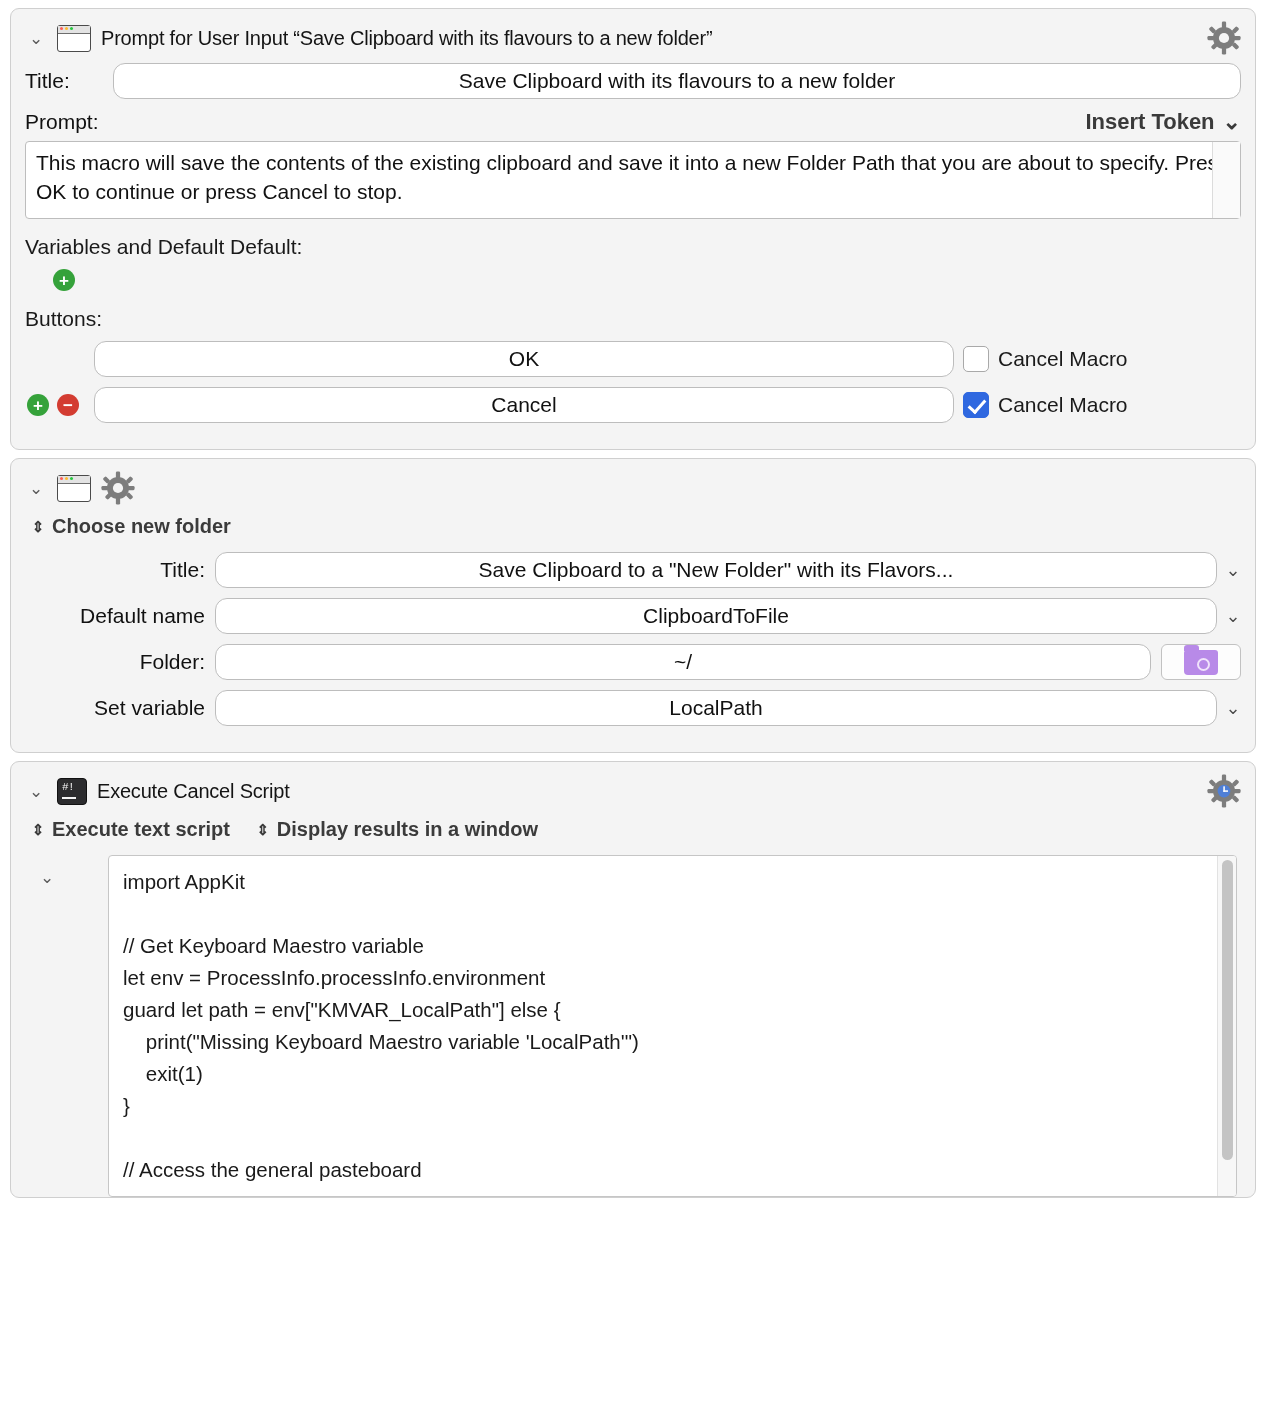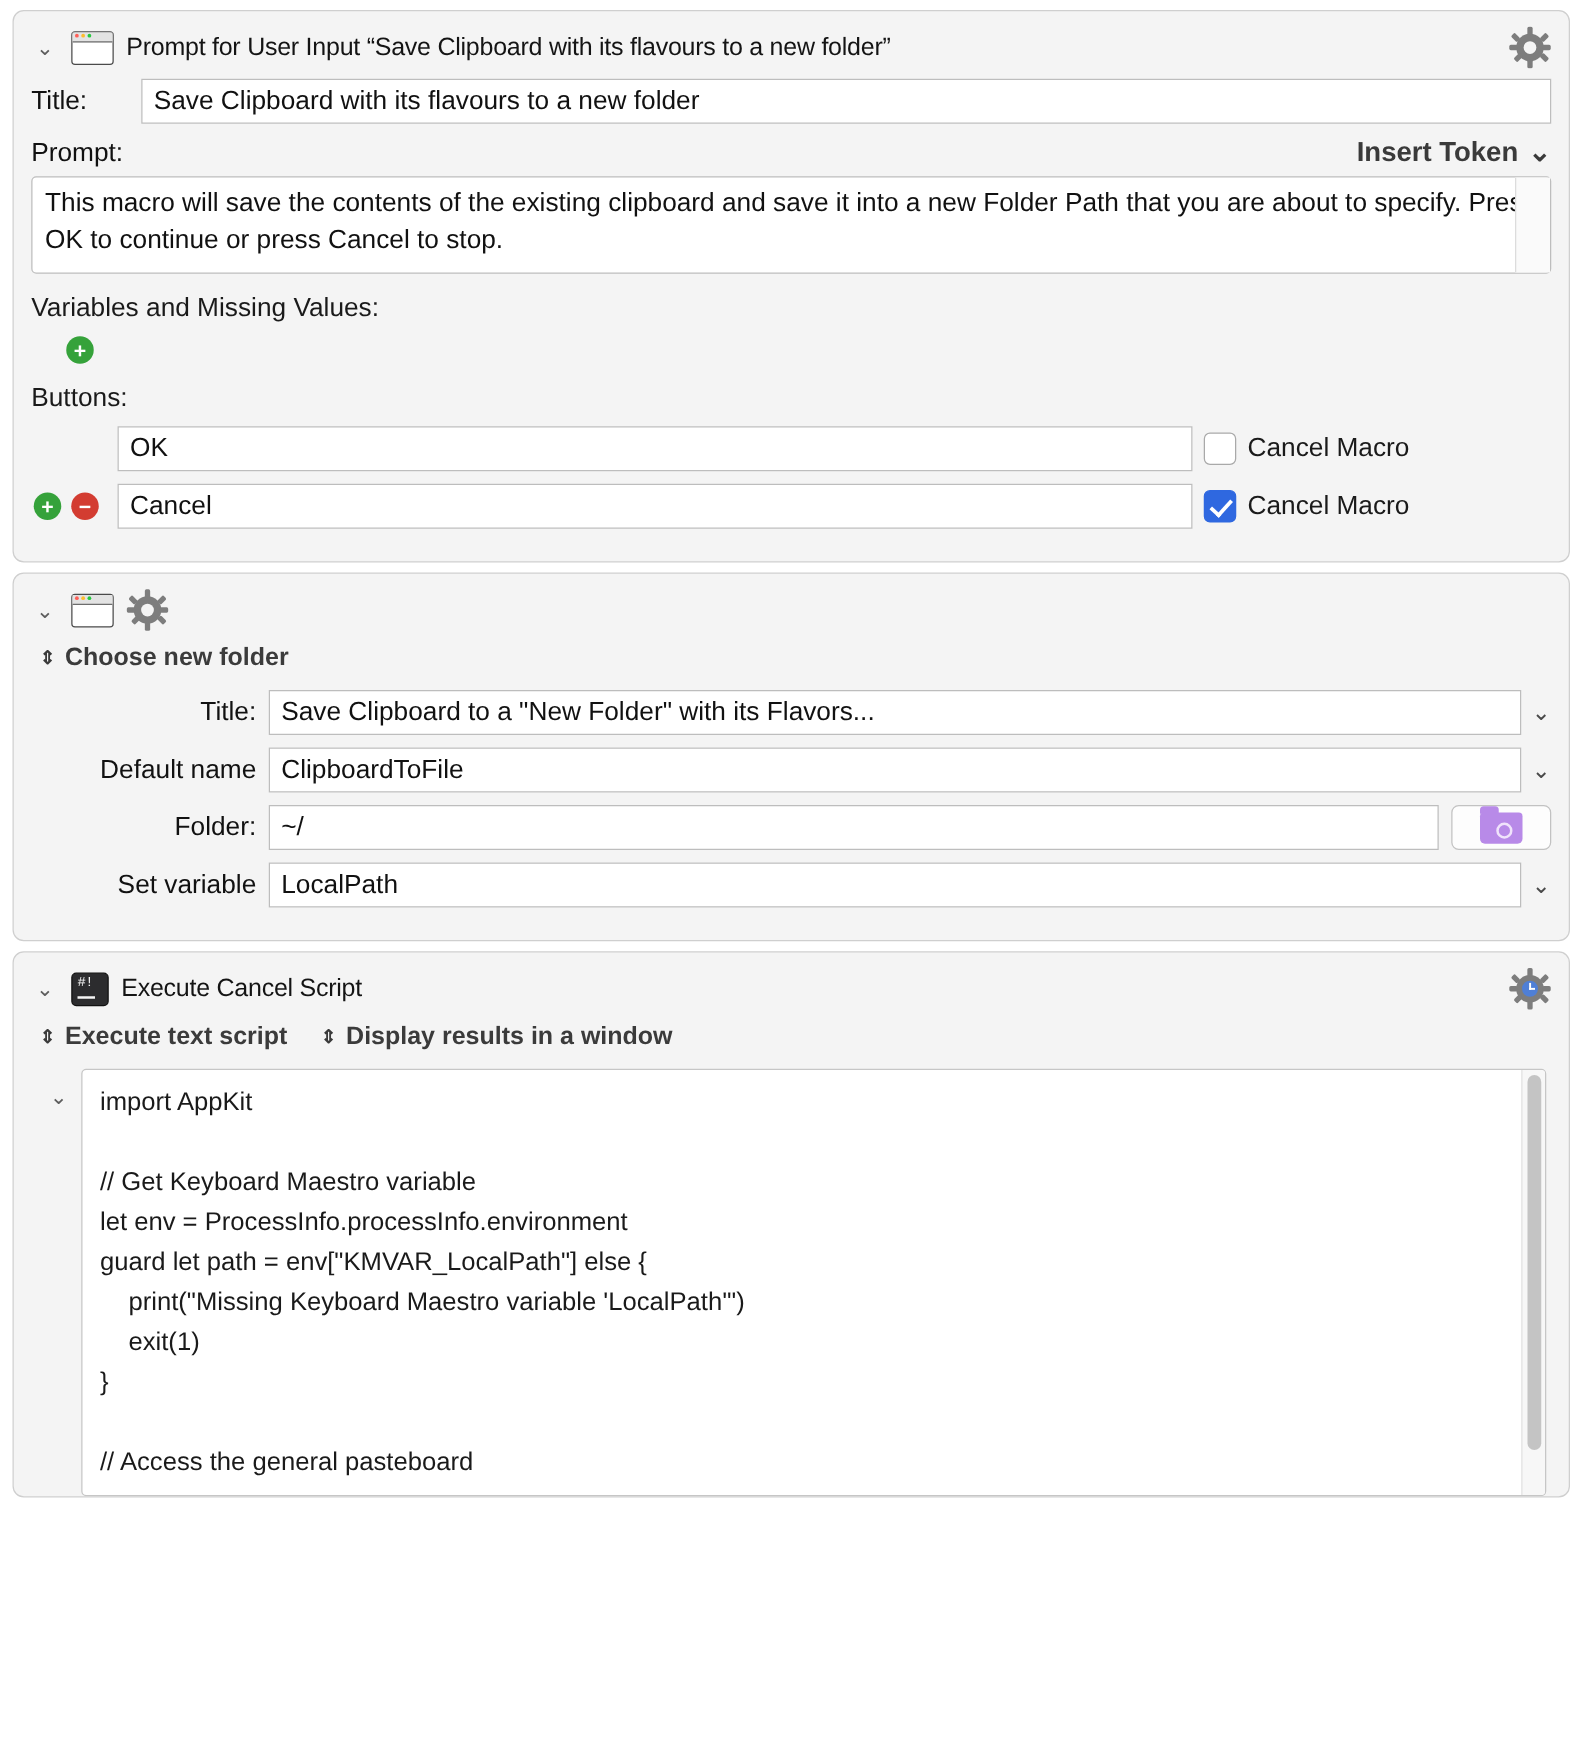--- a/index.html
+++ b/index.html
@@ -123,29 +123,30 @@
   }
   .label-right {
     text-align: right;
     font-size: 21px;
     color: #111;
   }
 
   .text-field {
     flex: 1;
     border: 1px solid #bdbdbd;
-    border-radius: 0;
+    border-radius: 12px;
     background: #ffffff;
     font-size: 21px;
     padding: 5px 9px;
     color: #111;
     height: 36px;
     line-height: 24px;
     white-space: nowrap;
     overflow: hidden;
+    text-align: center;
   }
   .text-area {
     border: 1px solid #bdbdbd;
     border-radius: 4px;
     background: #ffffff;
     font-size: 21px;
     line-height: 29px;
     padding: 6px 10px;
     color: #111;
     min-height: 78px;
@@ -321,20 +322,21 @@
     flex: none;
   }
   .script-box {
     flex: 1;
     border: 1px solid #c6c6c6;
     border-radius: 4px;
     background: #ffffff;
     position: relative;
     min-height: 330px;
     overflow: hidden;
+    margin-left: 43px;
   }
   .script-text {
     font-family: "Liberation Sans", sans-serif;
     font-size: 20.5px;
     line-height: 32px;
     color: #1a1a1a;
     white-space: pre;
     padding: 10px 14px;
     margin: 0;
   }
@@ -398,21 +400,21 @@
         <span>Insert Token</span>
         <span>⌄</span>
       </div>
     </div>
 
     <div class="text-area">
       <span>This macro will save the contents of the existing clipboard and save it into a new Folder Path that you are about to specify. Press OK to continue or press Cancel to stop.</span>
       <div class="scroll-gutter"></div>
     </div>
 
-    <div class="section-label">Variables and Missing Values:</div>
+    <div class="section-label">Variables and Default Default:</div>
     <div class="var-add">
       <span class="plus-btn">+</span>
     </div>
 
     <div class="section-label">Buttons:</div>
 
     <div class="button-row">
       <div class="btn-ctrl-space"></div>
       <div class="text-field" style="max-width:860px">OK</div>
       <div class="checkbox"></div>

